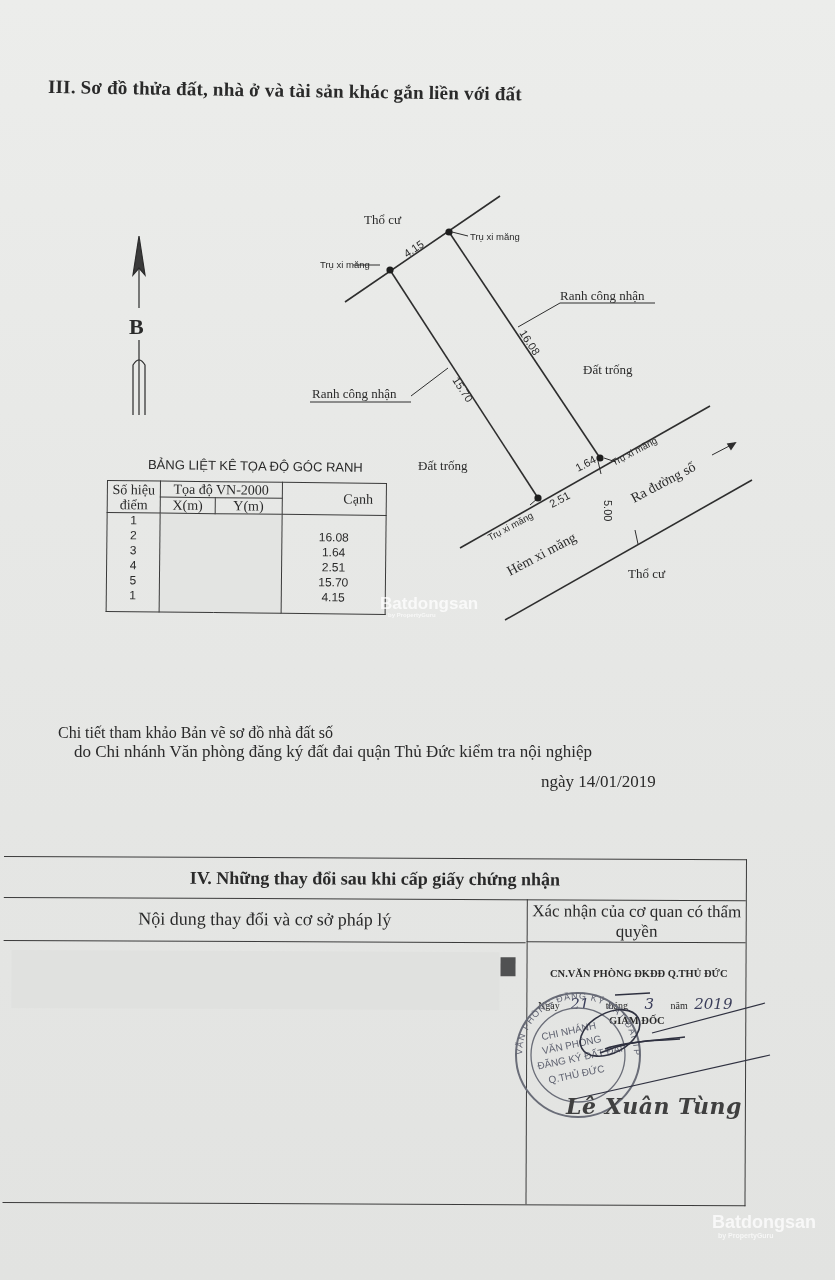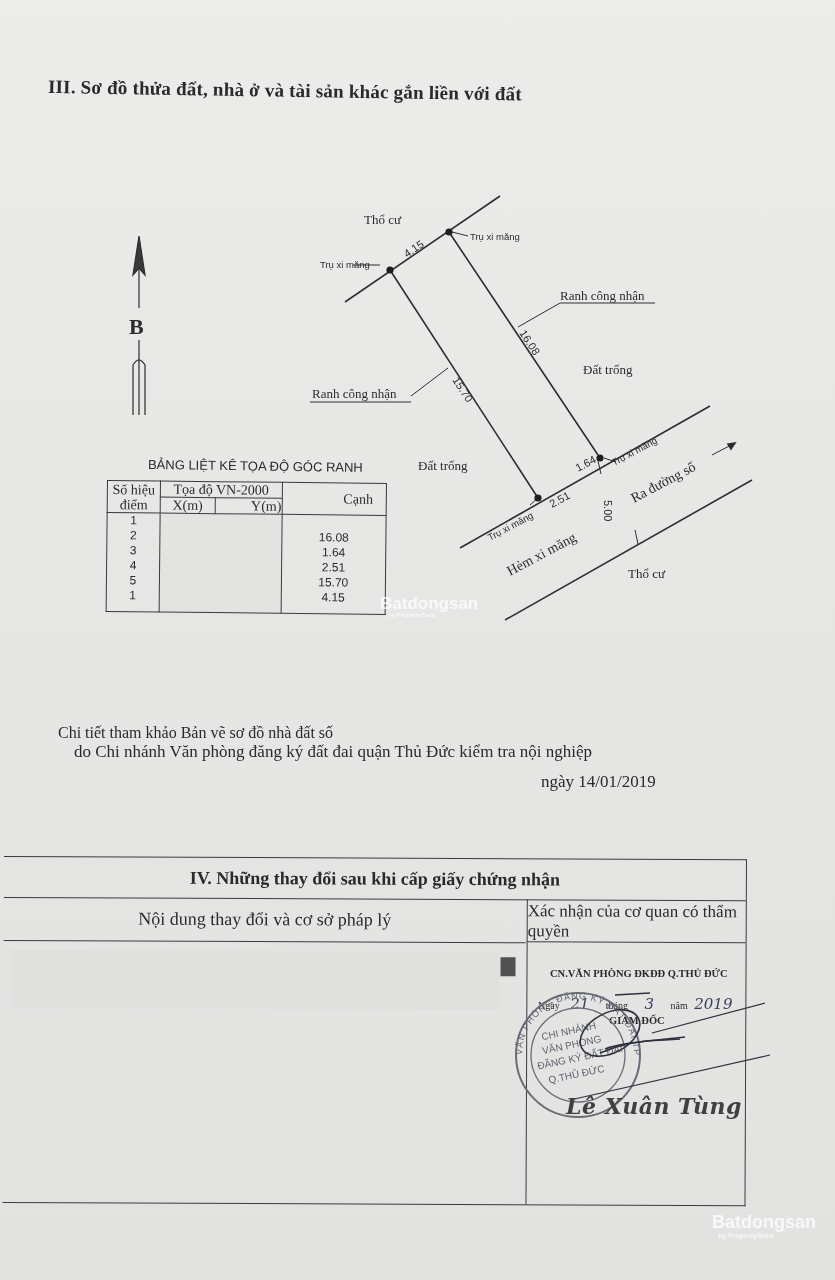--- a/index.html
+++ b/index.html
@@ -55,21 +55,21 @@
     position: absolute; left: 0; top: 0; width: 100%; height: 40px; border-bottom: 1.5px solid #3b3b3b;
     text-align: center; font-size: 18px; font-weight: bold; line-height: 40px;
   }
   .iv-col-left-hdr {
     position: absolute; left: 0; top: 40px; width: 522px; height: 43px;
     text-align: center; font-size: 18px; line-height: 43px;
     border-bottom: 1.5px solid #3b3b3b;
   }
   .iv-col-right-hdr {
     position: absolute; left: 523px; top: 40px; width: 219px; height: 43px;
-    text-align: left; font-size: 17px; line-height: 20px; padding-top: 2px;
+    text-align: center; font-size: 17px; line-height: 20px; padding-top: 2px;
     border-left: 1.5px solid #3b3b3b; border-bottom: 1.5px solid #3b3b3b; box-sizing: border-box;
   }
   .iv-divider {
     position: absolute; left: 523px; top: 83px; width: 0; height: 262px; border-left: 1.5px solid #3b3b3b;
   }
   .iv-redact {
     position: absolute; left: 8px; top: 93px; width: 488px; height: 58px; background: #e0e1df;
   }
   .iv-marker { position: absolute; left: 497px; top: 98px; width: 15px; height: 19px; background: #505152; }
 
@@ -160,21 +160,21 @@
 <div class="abs coord-title">BẢNG LIỆT KÊ TỌA ĐỘ GÓC RANH</div>
 <table class="coord">
   <tbody>
       <tr>
     <th rowspan="2" style="width:60px; line-height:15px;border-radius:9px;">Số hiệu điểm</th>
     <th colspan="2">Tọa độ VN-2000</th>
     <th rowspan="2" style="width:64px;padding-left:48px;">Cạnh</th>
   </tr>
   <tr>
     <th style="width:62px;">X(m)</th>
-    <th style="width:78px;text-align:right;">Y(m)</th>
+    <th style="width:78px;">Y(m)</th>
   </tr>
   <tr>
     <td class="body-cell col-list">
       <div>1</div>
       <div>2</div>
       <div>3</div>
       <div>4</div>
       <div>5</div>
       <div>1</div>
     </td>

